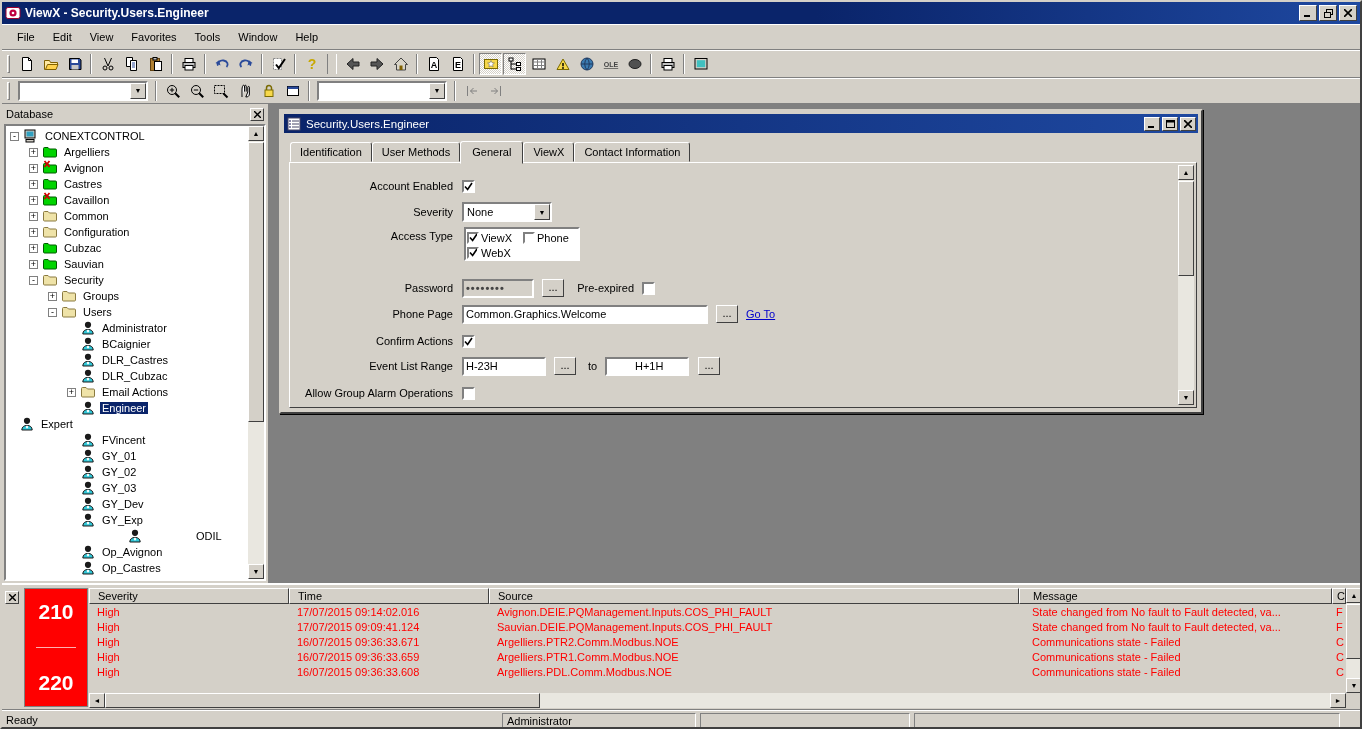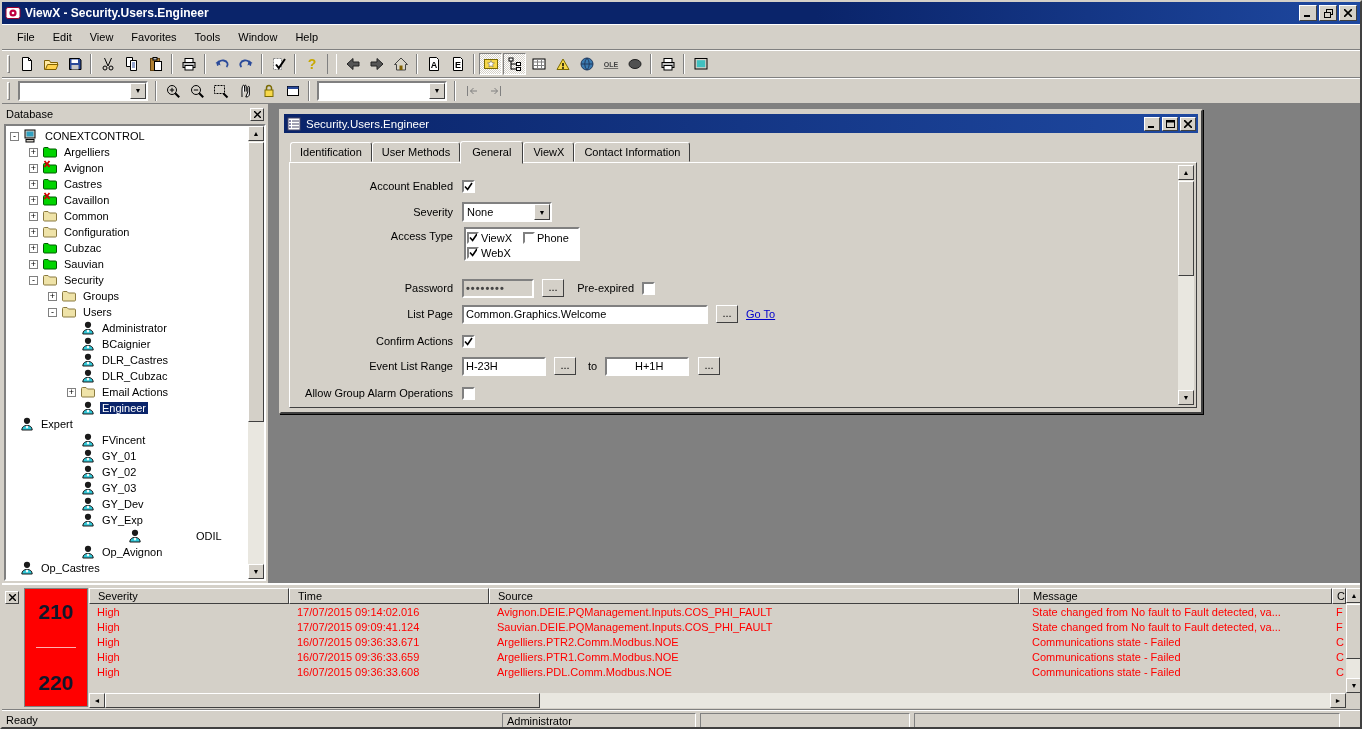--- a/index.html
+++ b/index.html
@@ -92,21 +92,21 @@
     font-size:11px;padding:0 2px;position:absolute;}
   .input.pw{background:#d4d0c8;color:#444;font-weight:bold;letter-spacing:1px;}
   .browse{position:absolute;width:22px;height:18px;background:#d4d0c8;border:1px solid;
     border-color:#fff #404040 #404040 #fff;text-align:center;line-height:15px;}
   .link{color:#0000cc;text-decoration:underline;position:absolute;}
   
   .bottom{position:absolute;left:0;top:581px;width:1362px;height:126px;background:#d4d0c8;
     border-top:2px solid;border-color:#fff;}
   .red-banner{position:absolute;left:22px;top:3px;width:64px;height:119px;background:#ff0000;
     border:1px solid #808080;display:flex;flex-direction:column;align-items:center;justify-content:space-around;}
-  .red-banner .num{font-size:21px;font-weight:bold;color:#0f172a;}
+  .red-banner .num{font-size:21px;font-weight:bold;color:#ffffff;}
   .red-banner .divline{width:40px;height:1px;background:#ffb0b0;}
   .elist{position:absolute;left:87px;top:3px;width:1273px;height:120px;background:#d4d0c8;}
   .eheader{position:absolute;left:0;top:0;height:16px;display:flex;width:1257px;}
   .ecell{height:16px;border:1px solid;border-color:#fff #404040 #404040 #fff;
     padding:1px 8px;white-space:nowrap;overflow:hidden;flex:none;}
   .erow{position:absolute;left:0;height:15px;display:flex;color:#ff0000;width:1257px;}
   .ecol{padding:1px 8px;white-space:nowrap;overflow:hidden;flex:none;}
   .c-sev{width:200px;} .c-time{width:200px;} .c-src{width:530px;} .c-msg{width:313px;padding-left:13px;} .c-clip{width:14px;padding:1px 0 1px 4px;}
   
   .statusbar{position:absolute;left:0;top:707px;width:1362px;height:22px;background:#d4d0c8;
@@ -739,21 +739,21 @@
               <span class="toggle-spacer"></span>
               <span class="tree-icon">
                 <svg width="16" height="16">
                   <circle cx="8" cy="4.8" r="3.1" fill="#1a1a1a"></circle>
                   <path d="M2.8 14c0-3 2.3-4.6 5.2-4.6s5.2 1.6 5.2 4.6z" fill="#30c8d8" stroke="#1a1a1a"></path>
                   <path d="M8 9.2l-1.4 1.9L8 12.8l1.4-1.7z" fill="#fff"></path>
                 </svg>
               </span>
               <span class="tree-label">Op_Avignon</span>
             </div>
-            <div class="tree-row" style="">
+            <div class="tree-row" style="padding-left: 61px;">
               <span class="toggle-spacer"></span>
               <span class="tree-icon">
                 <svg width="16" height="16">
                   <circle cx="8" cy="4.8" r="3.1" fill="#1a1a1a"></circle>
                   <path d="M2.8 14c0-3 2.3-4.6 5.2-4.6s5.2 1.6 5.2 4.6z" fill="#30c8d8" stroke="#1a1a1a"></path>
                   <path d="M8 9.2l-1.4 1.9L8 12.8l1.4-1.7z" fill="#fff"></path>
                 </svg>
               </span>
               <span class="tree-label">Op_Castres</span>
             </div>
@@ -851,21 +851,21 @@
 
         <div class="frow" style="top:115px;">
           <span class="flabel">Password</span>
           <input class="input pw" style="left: 172px; width: 72px;" readonly="" value="••••••••">
           <span class="browse" style="left:252px;">...</span>
           <span style="position:absolute;left:286px;width:58px;text-align:right;">Pre-expired</span>
           <span class="cb" style="position:absolute;left:352px;"></span>
         </div>
 
         <div class="frow" style="top:141px;">
-          <span class="flabel">List Page</span>
+          <span class="flabel">Phone Page</span>
           <input class="input" style="left: 172px; width: 246px;" value="Common.Graphics.Welcome">
           <span class="browse" style="left:426px;">...</span>
           <span class="link" style="left:456px;">Go To</span>
         </div>
 
         <div class="frow" style="top:168px;">
           <span class="flabel">Confirm Actions</span>
           <span class="cb" style="position:absolute;left:172px;">
               <svg width="9" height="9">
                 <path d="M1 4.5l2.6 3L8 1" fill="none" stroke="#000" stroke-width="1.6"></path>

